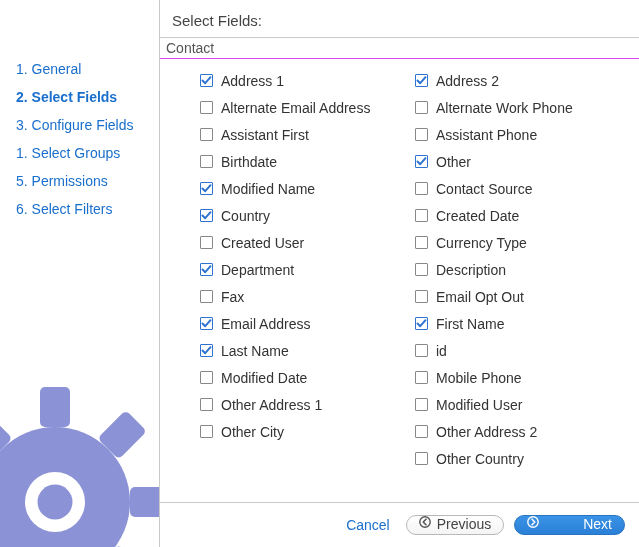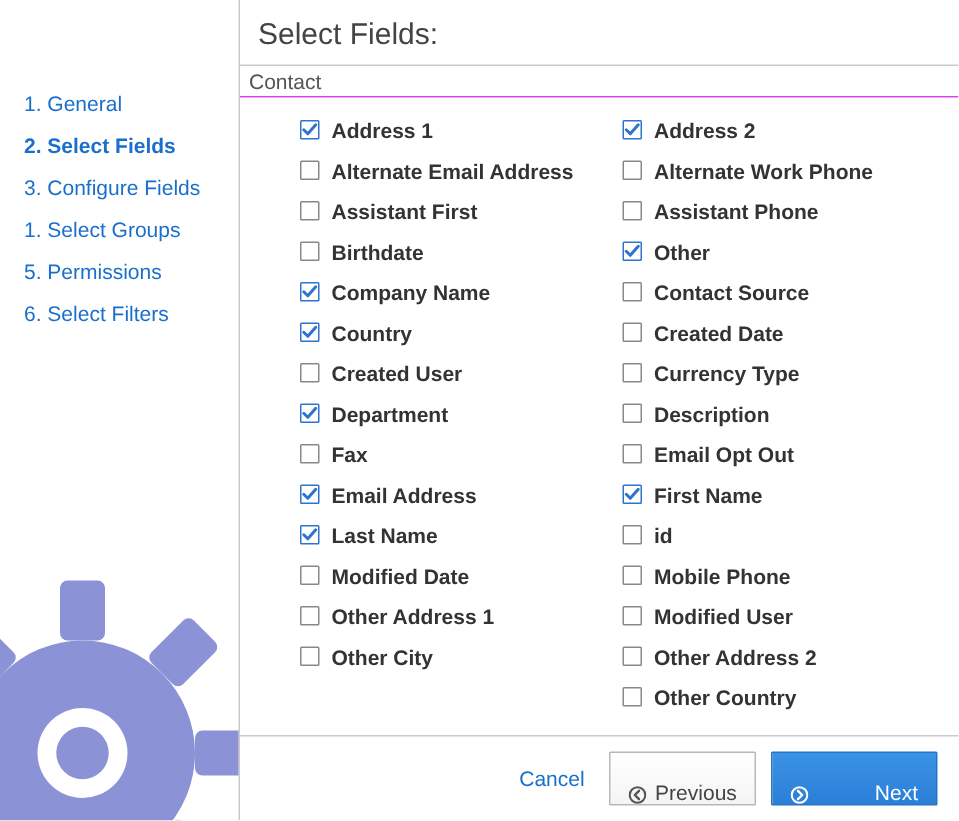--- a/index.html
+++ b/index.html
@@ -48,21 +48,21 @@
   .main {
     flex: 1;
     display: flex;
     flex-direction: column;
   }
 
   .heading-row {
     padding: 12px 0 8px 12px;
   }
   .heading {
-    font-size: 20px;
+    font-size: 15px;
     color: #444;
     font-weight: 400;
   }
   .section-bar {
     border-top: 1px solid #c9c9c9;
     border-bottom: 1px solid #d946ef;
     padding: 2px 6px 2px 6px;
     color: #555;
     font-size: 14px;
     background: #fff;
@@ -79,21 +79,20 @@
   }
   .fields-col {
     flex: 0 0 215px;
   }
   .field-item {
     display: flex;
     align-items: center;
     height: 27px;
     cursor: pointer;
     user-select: none;
-    font-weight: bold;
   }
   .checkbox {
     width: 13px; height: 13px;
     border: 1px solid #888;
     display: inline-flex;
     align-items: center;
     justify-content: center;
     margin-right: 8px;
     flex: 0 0 13px;
     box-sizing: border-box;
@@ -112,26 +111,26 @@
     gap: 10px;
     padding: 10px 14px 10px 0;
   }
   .link-btn {
     color: #1a6fcc;
     cursor: pointer;
     padding: 4px 6px;
   }
   .btn {
     display: inline-flex;
-    align-items: flex-end;
+    align-items: flex-start;
     gap: 6px;
-    height: 36px;
+    height: 20px;
     padding: 0 12px;
     border: 1px solid #b8b8b8;
-    border-radius: 1px;
+    border-radius: 12px;
     background: linear-gradient(#fff, #f4f4f4);
     color: #444;
     cursor: pointer;
     font-size: 14px;
   }
   .btn.primary {
     background: linear-gradient(#3a93e6, #2a7fd6);
     border-color: #2874c0;
     color: #fff;
     gap: 44px;
@@ -203,21 +202,21 @@
             <div class="field-item">
               <span class="checkbox"></span>
               <span class="field-label">Birthdate</span>
             </div>
             <div class="field-item">
               <span class="checkbox checked">
                 <svg width="11" height="11" viewBox="0 0 11 11">
                   <path d="M1.5 5.5 L4.2 8.2 L9.5 2.2" fill="none" stroke="#2e73d0" stroke-width="2" stroke-linecap="round" stroke-linejoin="round"></path>
                 </svg>
               </span>
-              <span class="field-label">Company Name</span>
+              <span class="field-label">Modified Name</span>
             </div>
             <div class="field-item">
               <span class="checkbox checked">
                 <svg width="11" height="11" viewBox="0 0 11 11">
                   <path d="M1.5 5.5 L4.2 8.2 L9.5 2.2" fill="none" stroke="#2e73d0" stroke-width="2" stroke-linecap="round" stroke-linejoin="round"></path>
                 </svg>
               </span>
               <span class="field-label">Country</span>
             </div>
             <div class="field-item">

